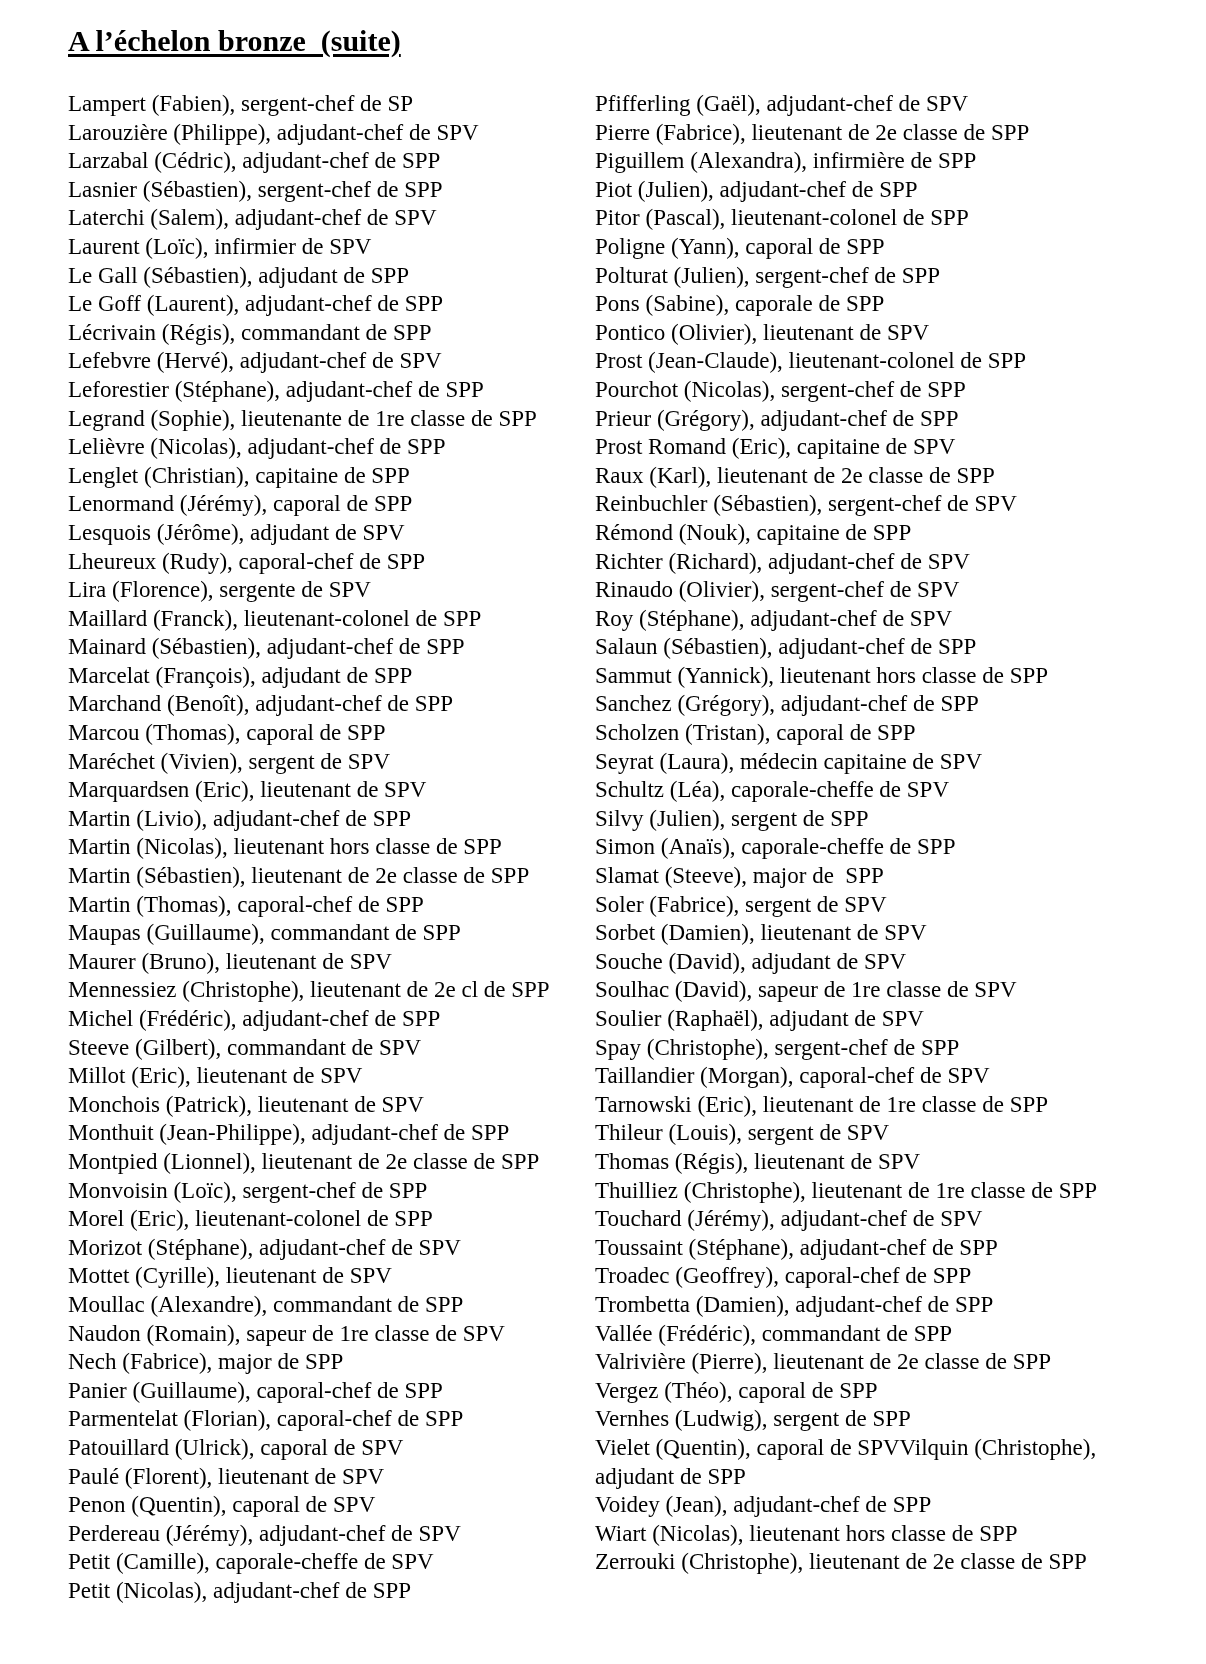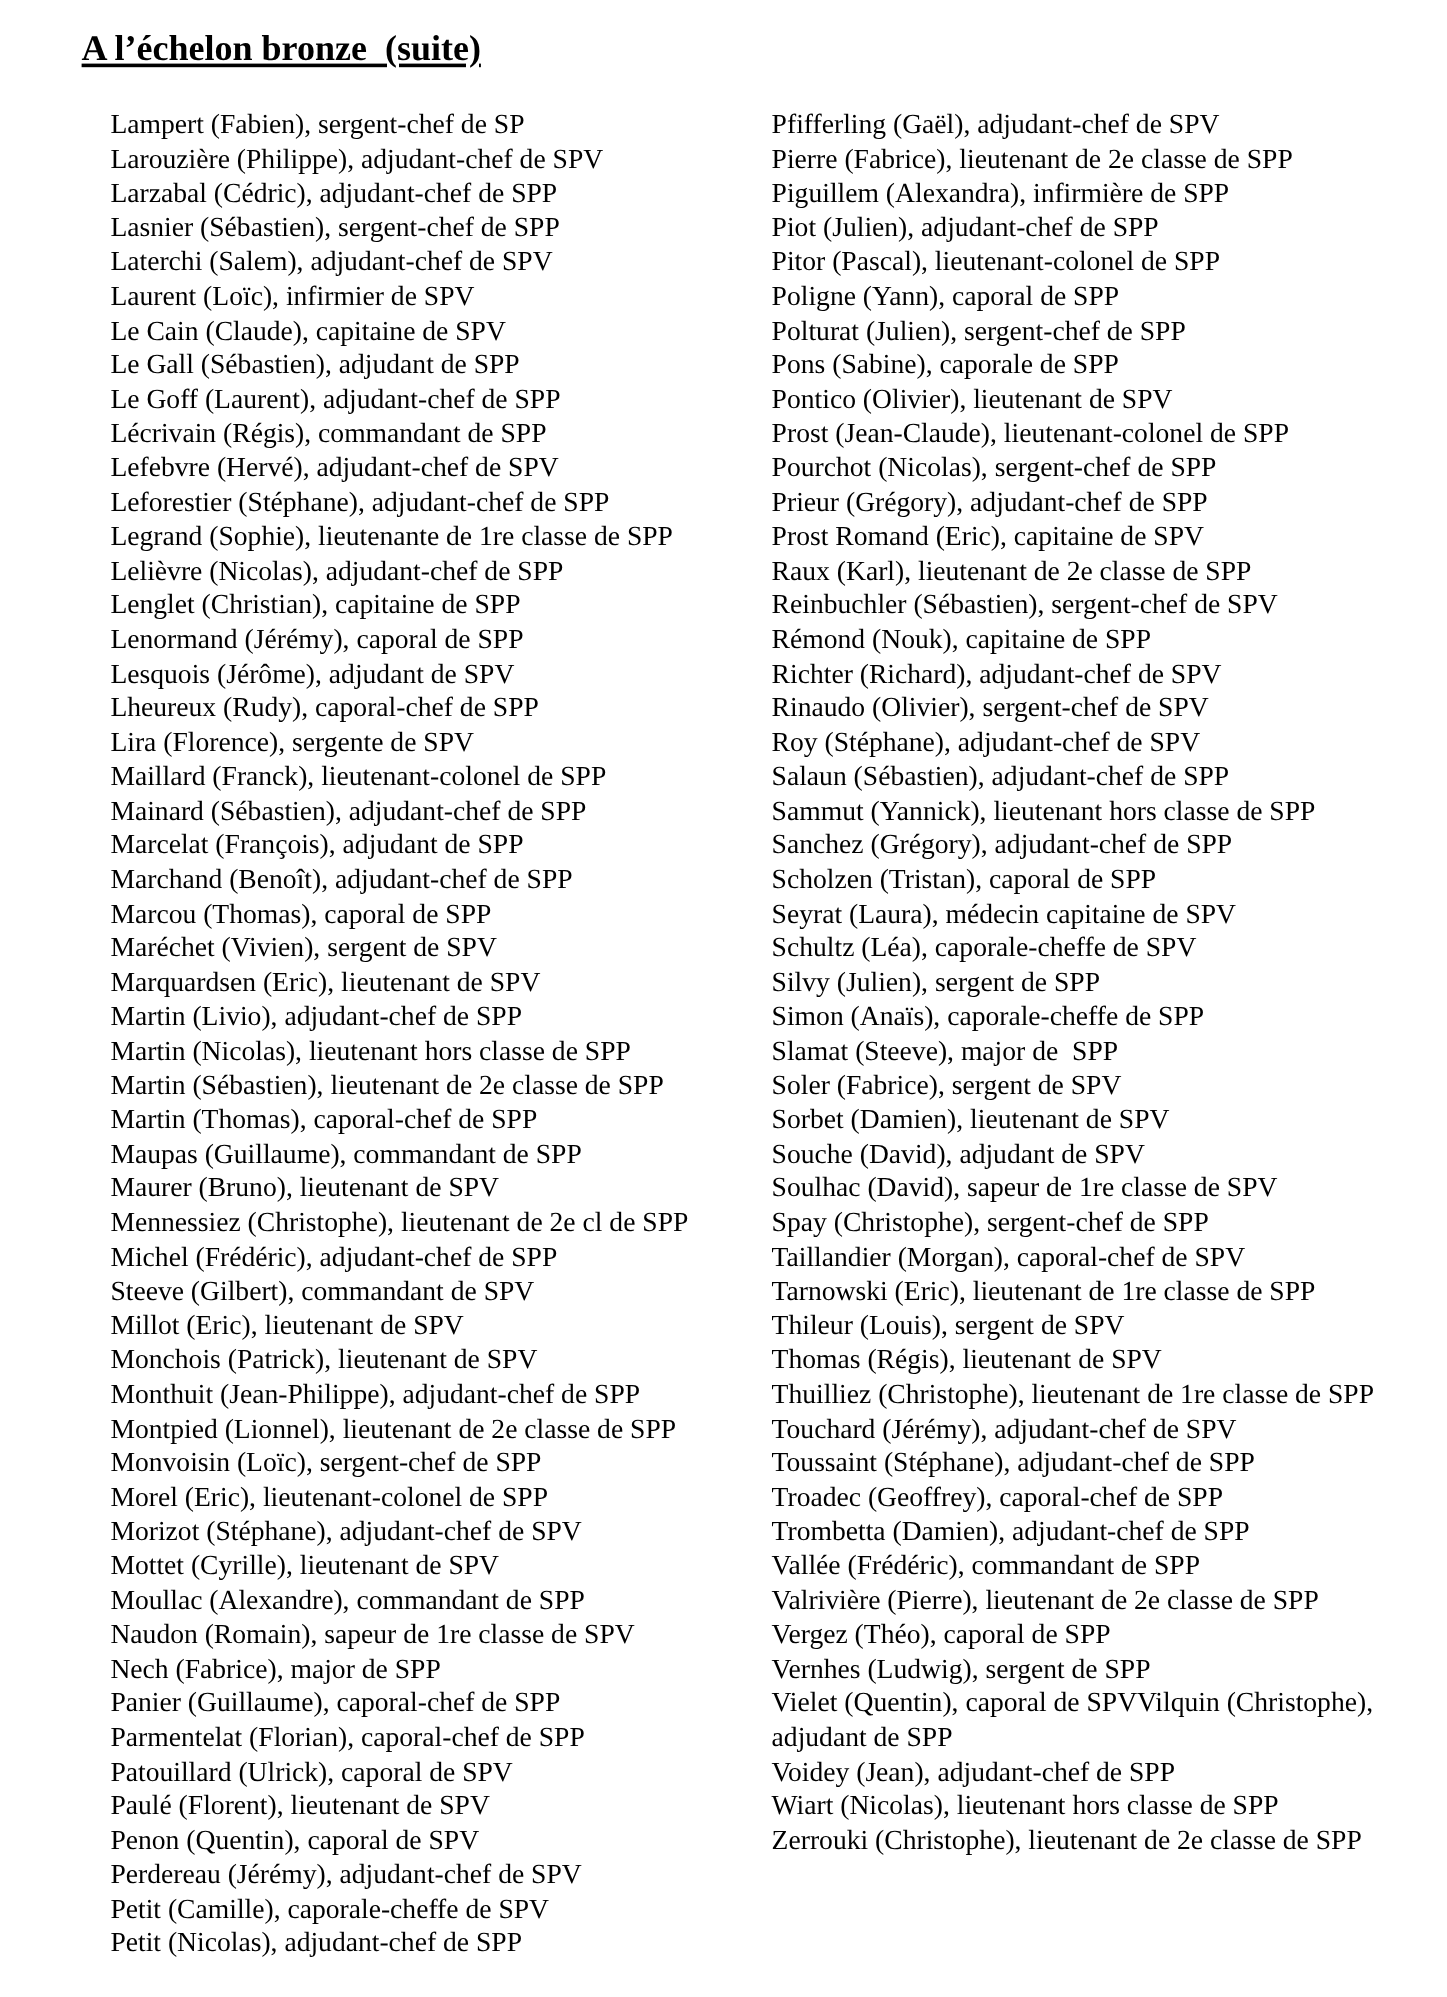--- a/index.html
+++ b/index.html
@@ -31,21 +31,20 @@
     line-height: 28px;
   }
   .columns {
     display: flex;
     margin-top: 35px;
   }
   .col {
     flex: none;
     font-size: 23px;
     line-height: 28.6px;
-    margin-left: 24px;
   }
   .col-left  { width: 527px; }
   .col-right { width: 543px; }
   .line {
     white-space: pre;   
     height: 28.6px;
   }
 </style>
 </head>
 <body>
@@ -54,21 +53,20 @@
   <h1 class="doc-title">A l’échelon bronze  (suite)</h1>
 
   <div class="columns">
     <div class="col col-left">
         <div class="line">Lampert (Fabien), sergent-chef de SP</div>
         <div class="line">Larouzière (Philippe), adjudant-chef de SPV</div>
         <div class="line">Larzabal (Cédric), adjudant-chef de SPP</div>
         <div class="line">Lasnier (Sébastien), sergent-chef de SPP</div>
         <div class="line">Laterchi (Salem), adjudant-chef de SPV</div>
         <div class="line">Laurent (Loïc), infirmier de SPV</div>
-        <div class="line">Le Cain (Claude), capitaine de SPV</div>
         <div class="line">Le Gall (Sébastien), adjudant de SPP</div>
         <div class="line">Le Goff (Laurent), adjudant-chef de SPP</div>
         <div class="line">Lécrivain (Régis), commandant de SPP</div>
         <div class="line">Lefebvre (Hervé), adjudant-chef de SPV</div>
         <div class="line">Leforestier (Stéphane), adjudant-chef de SPP</div>
         <div class="line">Legrand (Sophie), lieutenante de 1re classe de SPP</div>
         <div class="line">Lelièvre (Nicolas), adjudant-chef de SPP</div>
         <div class="line">Lenglet (Christian), capitaine de SPP</div>
         <div class="line">Lenormand (Jérémy), caporal de SPP</div>
         <div class="line">Lesquois (Jérôme), adjudant de SPV</div>
@@ -136,20 +134,21 @@
         <div class="line">Scholzen (Tristan), caporal de SPP</div>
         <div class="line">Seyrat (Laura), médecin capitaine de SPV</div>
         <div class="line">Schultz (Léa), caporale-cheffe de SPV</div>
         <div class="line">Silvy (Julien), sergent de SPP</div>
         <div class="line">Simon (Anaïs), caporale-cheffe de SPP</div>
         <div class="line">Slamat (Steeve), major de  SPP</div>
         <div class="line">Soler (Fabrice), sergent de SPV</div>
         <div class="line">Sorbet (Damien), lieutenant de SPV</div>
         <div class="line">Souche (David), adjudant de SPV</div>
         <div class="line">Soulhac (David), sapeur de 1re classe de SPV</div>
+        <div class="line">Soulier (Raphaël), adjudant de SPV</div>
         <div class="line">Spay (Christophe), sergent-chef de SPP</div>
         <div class="line">Taillandier (Morgan), caporal-chef de SPV</div>
         <div class="line">Tarnowski (Eric), lieutenant de 1re classe de SPP</div>
         <div class="line">Thileur (Louis), sergent de SPV</div>
         <div class="line">Thomas (Régis), lieutenant de SPV</div>
         <div class="line">Thuilliez (Christophe), lieutenant de 1re classe de SPP</div>
         <div class="line">Touchard (Jérémy), adjudant-chef de SPV</div>
         <div class="line">Toussaint (Stéphane), adjudant-chef de SPP</div>
         <div class="line">Troadec (Geoffrey), caporal-chef de SPP</div>
         <div class="line">Trombetta (Damien), adjudant-chef de SPP</div>

